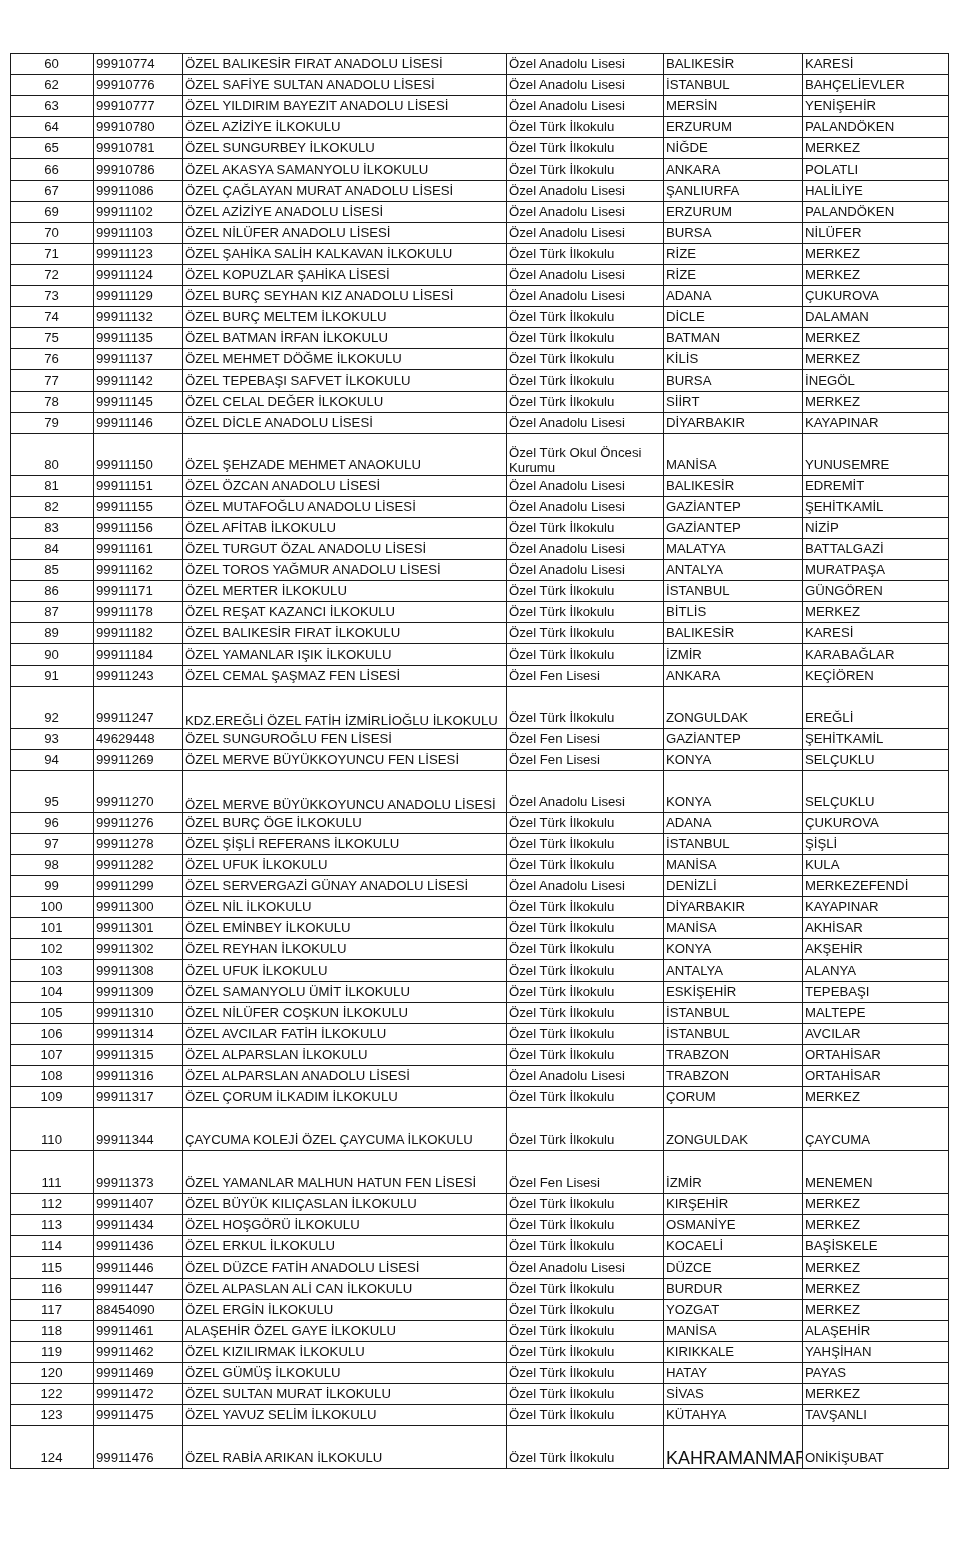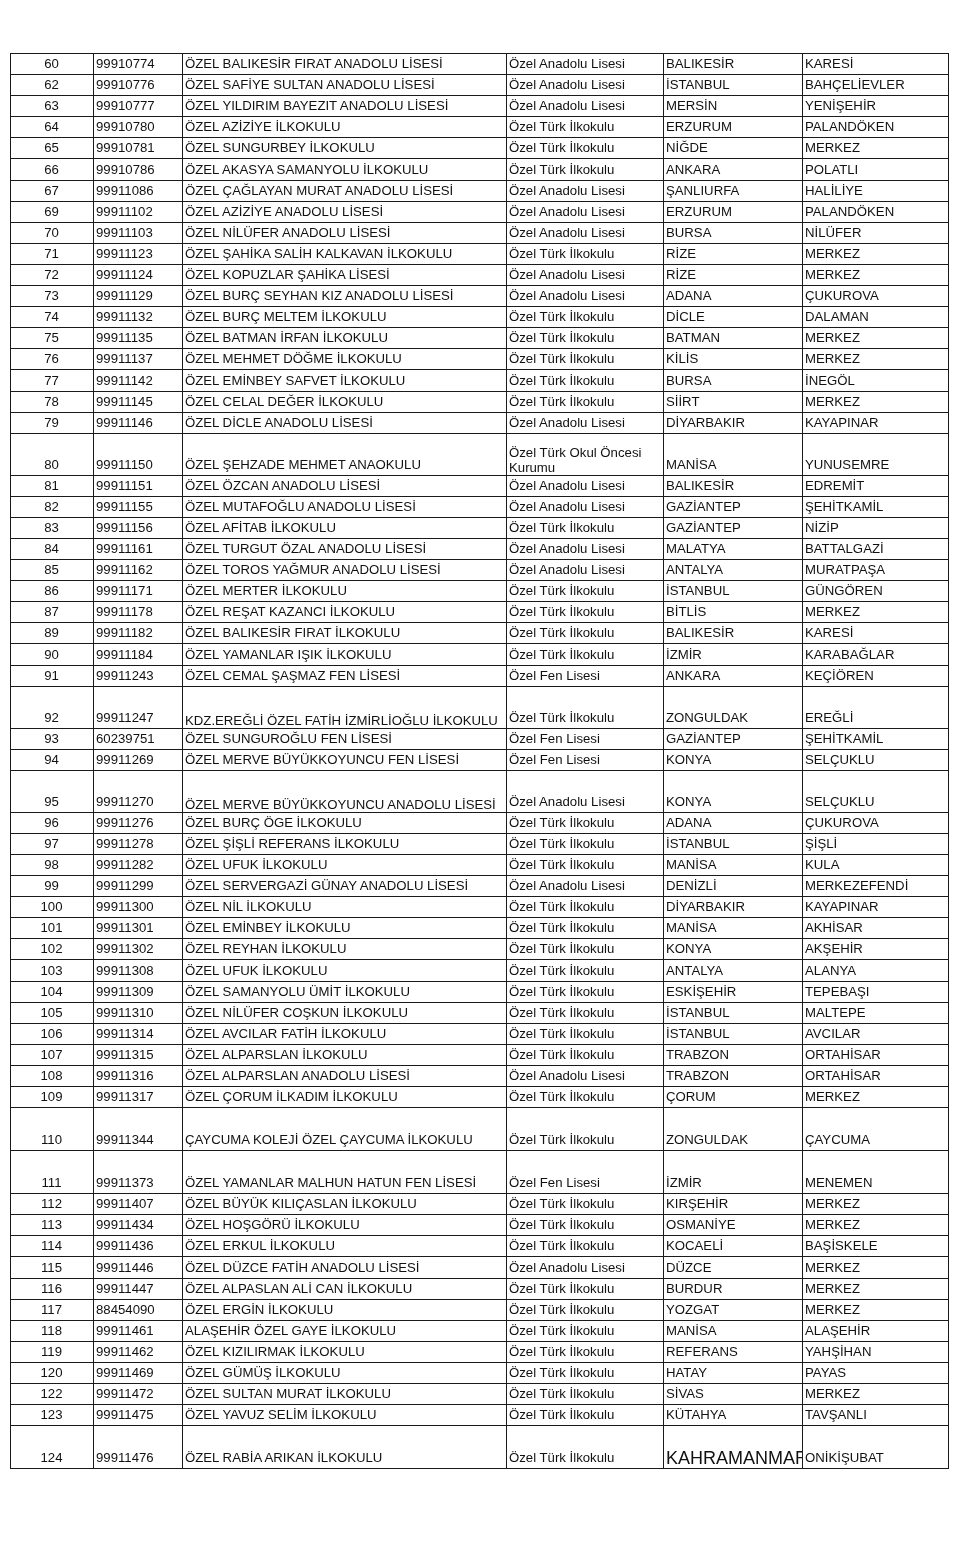--- a/index.html
+++ b/index.html
@@ -166,21 +166,21 @@
         <td class="c-no">76</td>
         <td class="c-code">99911137</td>
         <td class="c-name">ÖZEL MEHMET DÖĞME İLKOKULU</td>
         <td class="c-type">Özel Türk İlkokulu</td>
         <td class="c-prov">KİLİS</td>
         <td class="c-dist">MERKEZ</td>
       </tr>
       <tr>
         <td class="c-no">77</td>
         <td class="c-code">99911142</td>
-        <td class="c-name">ÖZEL EMİNBEY SAFVET İLKOKULU</td>
+        <td class="c-name">ÖZEL TEPEBAŞI SAFVET İLKOKULU</td>
         <td class="c-type">Özel Türk İlkokulu</td>
         <td class="c-prov">BURSA</td>
         <td class="c-dist">İNEGÖL</td>
       </tr>
       <tr>
         <td class="c-no">78</td>
         <td class="c-code">99911145</td>
         <td class="c-name">ÖZEL CELAL DEĞER İLKOKULU</td>
         <td class="c-type">Özel Türk İlkokulu</td>
         <td class="c-prov">SİİRT</td>
@@ -285,21 +285,21 @@
       <tr class="tall">
         <td class="c-no">92</td>
         <td class="c-code">99911247</td>
         <td class="c-name wrap">KDZ.EREĞLİ ÖZEL FATİH İZMİRLİOĞLU İLKOKULU</td>
         <td class="c-type">Özel Türk İlkokulu</td>
         <td class="c-prov">ZONGULDAK</td>
         <td class="c-dist">EREĞLİ</td>
       </tr>
       <tr>
         <td class="c-no">93</td>
-        <td class="c-code">60239751</td>
+        <td class="c-code">49629448</td>
         <td class="c-name">ÖZEL SUNGUROĞLU FEN LİSESİ</td>
         <td class="c-type">Özel Fen Lisesi</td>
         <td class="c-prov">GAZİANTEP</td>
         <td class="c-dist">ŞEHİTKAMİL</td>
       </tr>
       <tr>
         <td class="c-no">94</td>
         <td class="c-code">99911269</td>
         <td class="c-name">ÖZEL MERVE BÜYÜKKOYUNCU FEN LİSESİ</td>
         <td class="c-type">Özel Fen Lisesi</td>
@@ -496,21 +496,21 @@
         <td class="c-name">ALAŞEHİR ÖZEL GAYE İLKOKULU</td>
         <td class="c-type">Özel Türk İlkokulu</td>
         <td class="c-prov">MANİSA</td>
         <td class="c-dist">ALAŞEHİR</td>
       </tr>
       <tr>
         <td class="c-no">119</td>
         <td class="c-code">99911462</td>
         <td class="c-name">ÖZEL KIZILIRMAK İLKOKULU</td>
         <td class="c-type">Özel Türk İlkokulu</td>
-        <td class="c-prov">REFERANS</td>
+        <td class="c-prov">KIRIKKALE</td>
         <td class="c-dist">YAHŞİHAN</td>
       </tr>
       <tr>
         <td class="c-no">120</td>
         <td class="c-code">99911469</td>
         <td class="c-name">ÖZEL GÜMÜŞ İLKOKULU</td>
         <td class="c-type">Özel Türk İlkokulu</td>
         <td class="c-prov">HATAY</td>
         <td class="c-dist">PAYAS</td>
       </tr>

